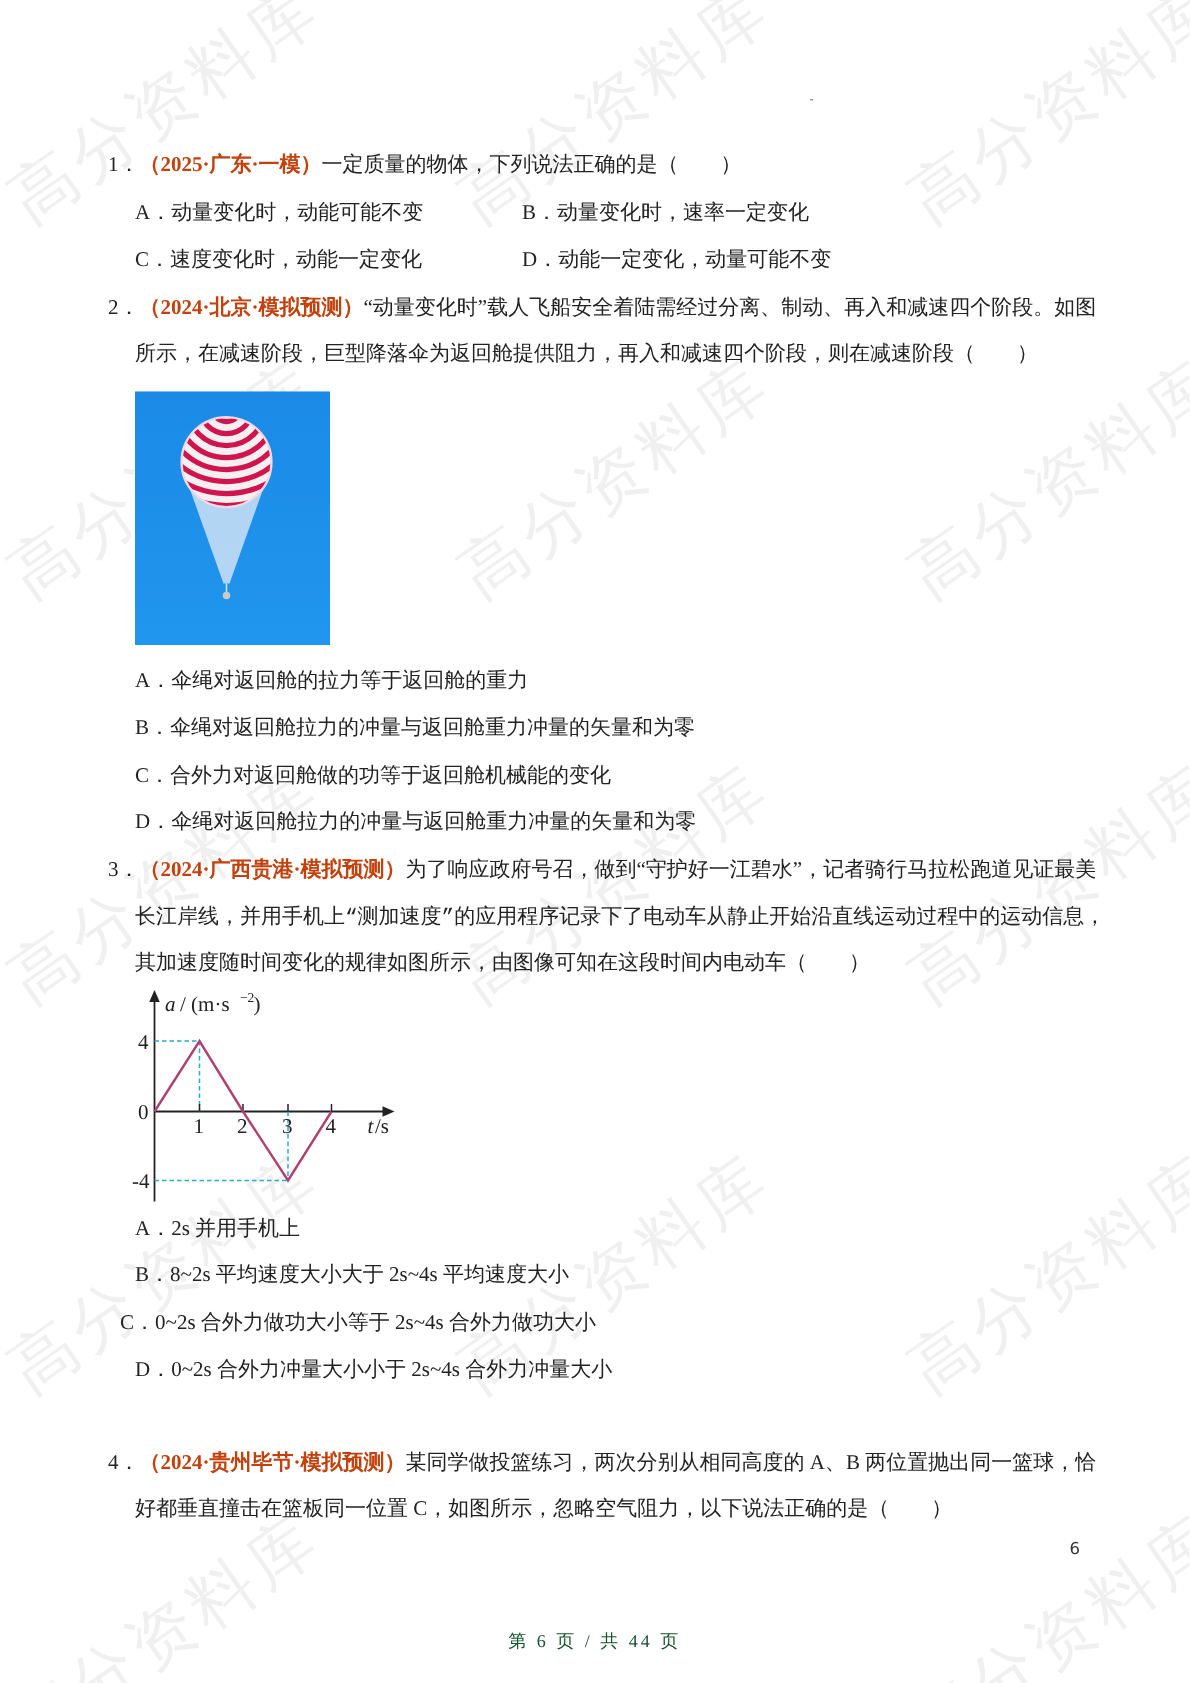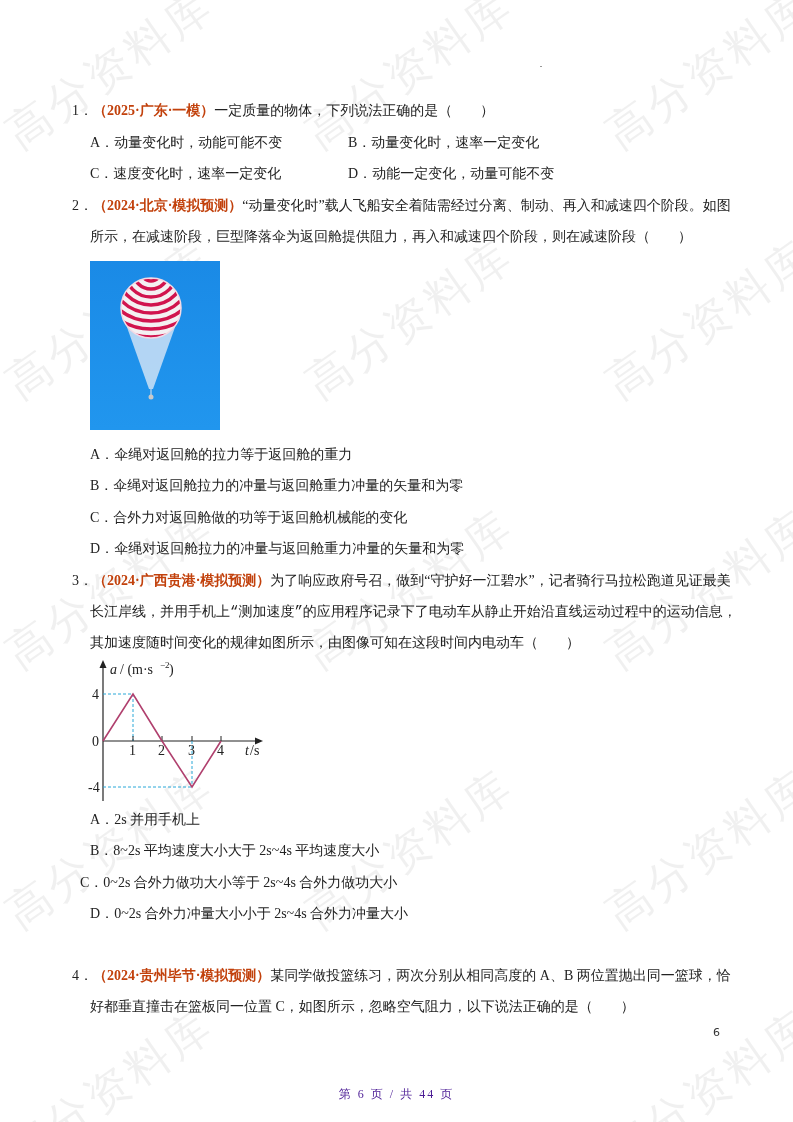--- a/index.html
+++ b/index.html
@@ -12,21 +12,21 @@
   .indent { left: 90px; }
   .qnum { color: #222; }
   .src { color: #c2410c; font-weight: bold; }
   .opt { position: absolute; font-size: 14px; line-height: 20px; white-space: nowrap; }
   .photo { position: absolute; left: 90px; top: 261px; width: 130px; height: 169px;
            background: #1e90e8; overflow: hidden; }
   .chart { position: absolute; left: 88px; top: 656px; }
   .page-num { position: absolute; right: 73px; top: 1026px; font-family: "DejaVu Sans", sans-serif;
               font-size: 11px; color: #333; }
   .footer { position: absolute; left: 0; right: 0; top: 1086px; text-align: center;
-            font-size: 12px; color: #4c1d95; letter-spacing: 2px; }
+            font-size: 12px; color: #14532d; letter-spacing: 2px; }
   .dot { position: absolute; left: 540px; top: 66px; width: 2px; height: 1px; background: #999; }
 </style>
 </head>
 <body>
 
 <div class="watermark" style="left:-10px;top:40px;">高分资料库</div>
 <div class="watermark" style="left:290px;top:40px;">高分资料库</div>
 <div class="watermark" style="left:590px;top:40px;">高分资料库</div>
 <div class="watermark" style="left:-10px;top:290px;">高分资料库</div>
 <div class="watermark" style="left:290px;top:290px;">高分资料库</div>
@@ -40,21 +40,21 @@
 <div class="watermark" style="left:-10px;top:1060px;">高分资料库</div>
 <div class="watermark" style="left:590px;top:1060px;">高分资料库</div>
 
 <div class="dot"></div>
 
 <div class="line" style="top:101px;">
   <span class="qnum">1．</span><span class="src">（2025·广东·一模）</span><span>一定质量的物体，下列说法正确的是（　　）</span>
 </div>
 <div class="opt" style="left:90px;top:133px;"><span>A．</span><span>动量变化时，动能可能不变</span></div>
 <div class="opt" style="left:348px;top:133px;"><span>B．</span><span>动量变化时，速率一定变化</span></div>
-<div class="opt" style="left:90px;top:164px;"><span>C．</span><span>速度变化时，速率一定变化</span></div>
+<div class="opt" style="left:90px;top:164px;"><span>C．</span><span>速度变化时，动能一定变化</span></div>
 <div class="opt" style="left:348px;top:164px;"><span>D．</span><span>动能一定变化，动量可能不变</span></div>
 
 <div class="line" style="top:196px;">
   <span class="qnum">2．</span><span class="src">（2024·北京·模拟预测）</span><span>“动量变化时”载人飞船安全着陆需经过分离、制动、再入和减速四个阶段。如图</span>
 </div>
 <div class="line indent" style="top:227px;">所示，在减速阶段，巨型降落伞为返回舱提供阻力，再入和减速四个阶段，则在减速阶段（　　）</div>
 
 <div class="photo">
   <svg width="130" height="169" viewBox="0 0 130 169">
     <defs>

